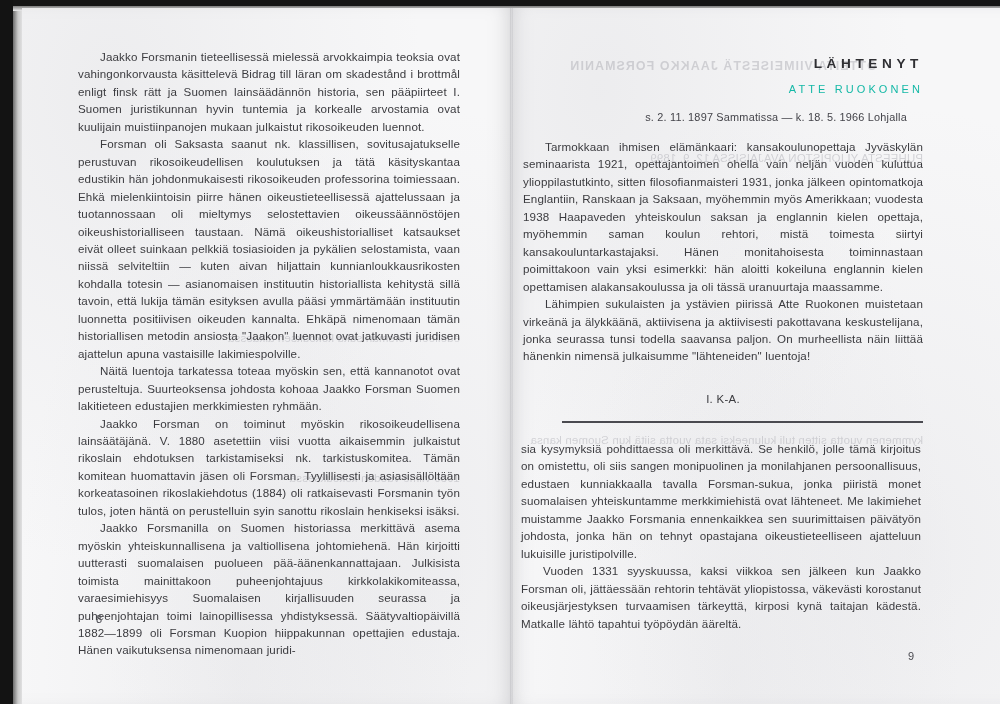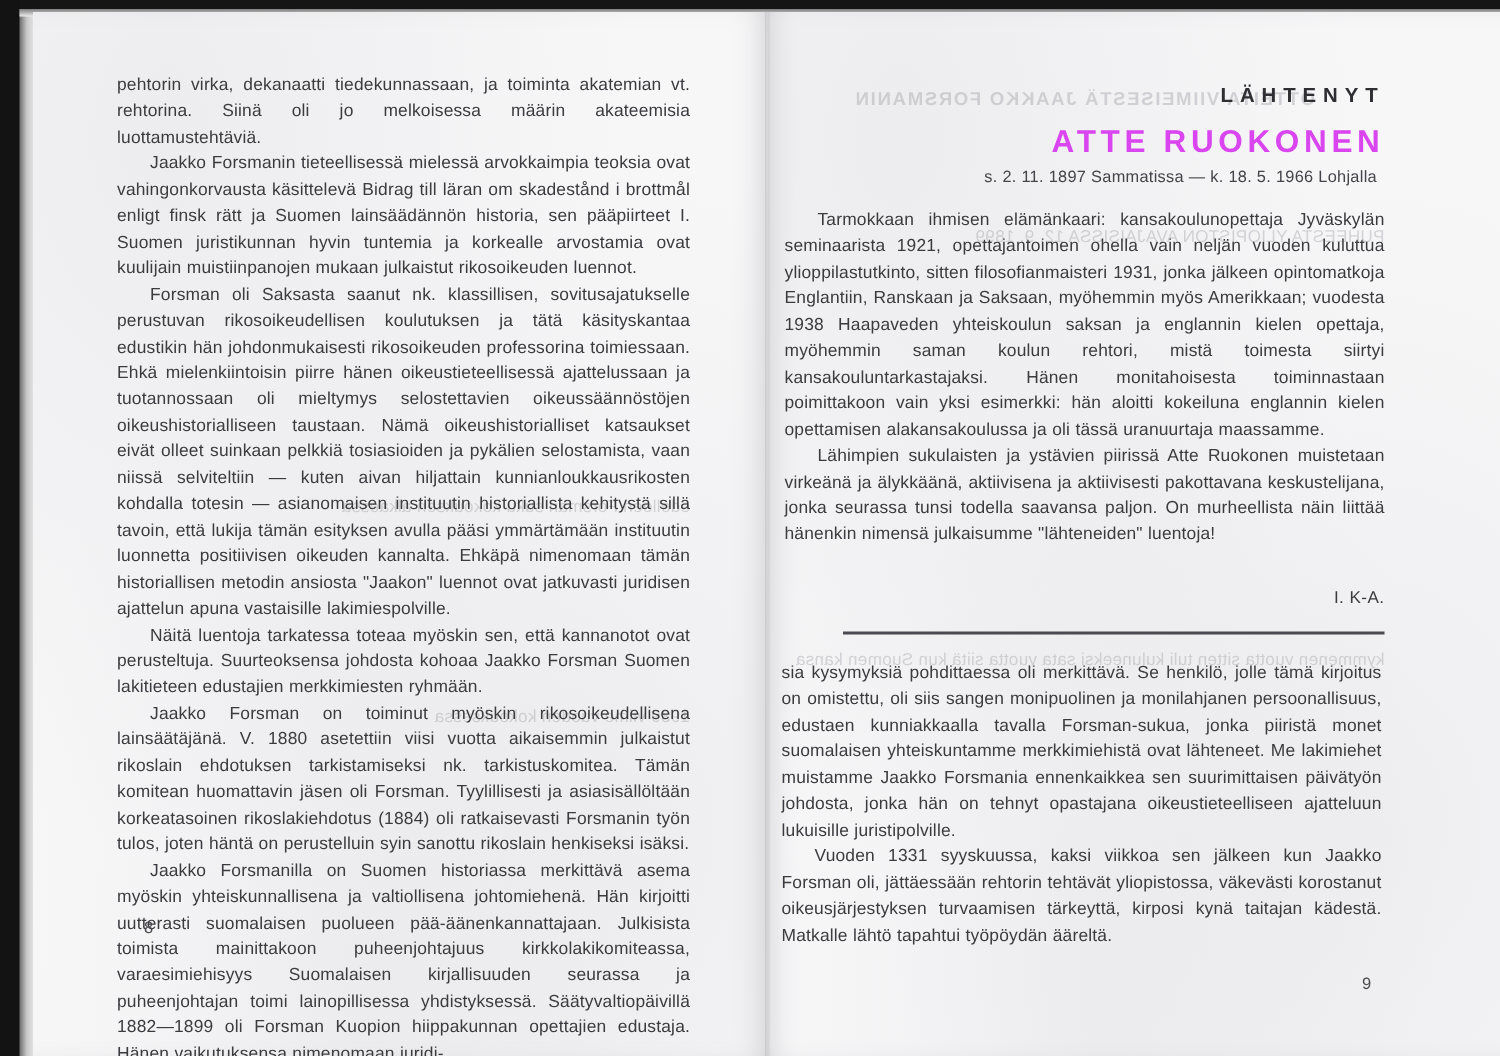--- a/index.html
+++ b/index.html
@@ -112,39 +112,39 @@
     z-index: 4;
   }
   #kicker {
     font-size: 13.6px;
     font-weight: bold;
     letter-spacing: 4.6px;
     color: #2f2f33;
     margin: 0 0 12px 0;
   }
   #deceased-name {
-    font-size: 21px;
-    font-weight: 700;
+    font-size: 11px;
+    font-weight: 400;
     letter-spacing: 3.1px;
-    color: #d946ef;
+    color: #14b8a6;
     margin: 0 0 4px 0;
   }
   #deceased-dates {
     font-size: 10.9px;
     letter-spacing: 0.2px;
     color: #44444a;
-    margin: 5px;
+    margin: 16px;
   }
 
   #signature {
     position: absolute;
     left: 523px;
     top: 393px;
     width: 400px;
-    text-align: right;
+    text-align: center;
     font-size: 11.4px;
     color: #3b3b3f;
     letter-spacing: 0.3px;
     z-index: 4;
   }
 
   #section-rule {
     position: absolute;
     left: 562px;
     top: 421px;
@@ -199,21 +199,20 @@
   <div class="scan-edge-left"></div>
   <div class="scan-edge-left-soft"></div>
   <div class="scan-edge-top-soft"></div>
 
   <div class="leaf" id="leaf-left"></div>
 
   <div class="bleed" id="bleed-left-mid">edelleen Forsman suku kokouksen alkaessa</div>
   <div class="bleed" id="bleed-left-low">1939 viime vuoden kokouksessa</div>
 
   <div class="textblock" id="col-left">
-    <p>pehtorin virka, dekanaatti tiedekunnassaan, ja toiminta akatemian vt. rehtorina. Siinä oli jo melkoisessa määrin akateemisia luottamustehtäviä.</p>
     <p class="indent">Jaakko Forsmanin tieteellisessä mielessä arvokkaimpia teoksia ovat vahingonkorvausta käsittelevä Bidrag till läran om skadestånd i brottmål enligt finsk rätt ja Suomen lainsäädännön historia, sen pääpiirteet I. Suomen juristikunnan hyvin tuntemia ja korkealle arvostamia ovat kuulijain muistiinpanojen mukaan julkaistut rikosoikeuden luennot.</p>
     <p class="indent">Forsman oli Saksasta saanut nk. klassillisen, sovitusajatukselle perustuvan rikosoikeudellisen koulutuksen ja tätä käsityskantaa edustikin hän johdonmukaisesti rikosoikeuden professorina toimiessaan. Ehkä mielenkiintoisin piirre hänen oikeustieteellisessä ajattelussaan ja tuotannossaan oli mieltymys selostettavien oikeussäännöstöjen oikeushistorialliseen taustaan. Nämä oikeushistorialliset katsaukset eivät olleet suinkaan pelkkiä tosiasioiden ja pykälien selostamista, vaan niissä selviteltiin — kuten aivan hiljattain kunnianloukkausrikosten kohdalla totesin — asianomaisen instituutin historiallista kehitystä sillä tavoin, että lukija tämän esityksen avulla pääsi ymmärtämään instituutin luonnetta positiivisen oikeuden kannalta. Ehkäpä nimenomaan tämän historiallisen metodin ansiosta "Jaakon" luennot ovat jatkuvasti juridisen ajattelun apuna vastaisille lakimiespolville.</p>
     <p class="indent">Näitä luentoja tarkatessa toteaa myöskin sen, että kannanotot ovat perusteltuja. Suurteoksensa johdosta kohoaa Jaakko Forsman Suomen lakitieteen edustajien merkkimiesten ryhmään.</p>
     <p class="indent">Jaakko Forsman on toiminut myöskin rikosoikeudellisena lainsäätäjänä. V. 1880 asetettiin viisi vuotta aikaisemmin julkaistut rikoslain ehdotuksen tarkistamiseksi nk. tarkistuskomitea. Tämän komitean huomattavin jäsen oli Forsman. Tyylillisesti ja asiasisällöltään korkeatasoinen rikoslakiehdotus (1884) oli ratkaisevasti Forsmanin työn tulos, joten häntä on perustelluin syin sanottu rikoslain henkiseksi isäksi.</p>
     <p class="indent">Jaakko Forsmanilla on Suomen historiassa merkittävä asema myöskin yhteiskunnallisena ja valtiollisena johtomiehenä. Hän kirjoitti uutterasti suomalaisen puolueen pää-äänenkannattajaan. Julkisista toimista mainittakoon puheenjohtajuus kirkkolakikomiteassa, varaesimiehisyys Suomalaisen kirjallisuuden seurassa ja puheenjohtajan toimi lainopillisessa yhdistyksessä. Säätyvaltiopäivillä 1882—1899 oli Forsman Kuopion hiippakunnan opettajien edustaja. Hänen vaikutuksensa nimenomaan juridi-</p>
   </div>
 
   <div class="folio" id="folio-left">8</div>
 
   <div class="leaf" id="leaf-right"></div>

